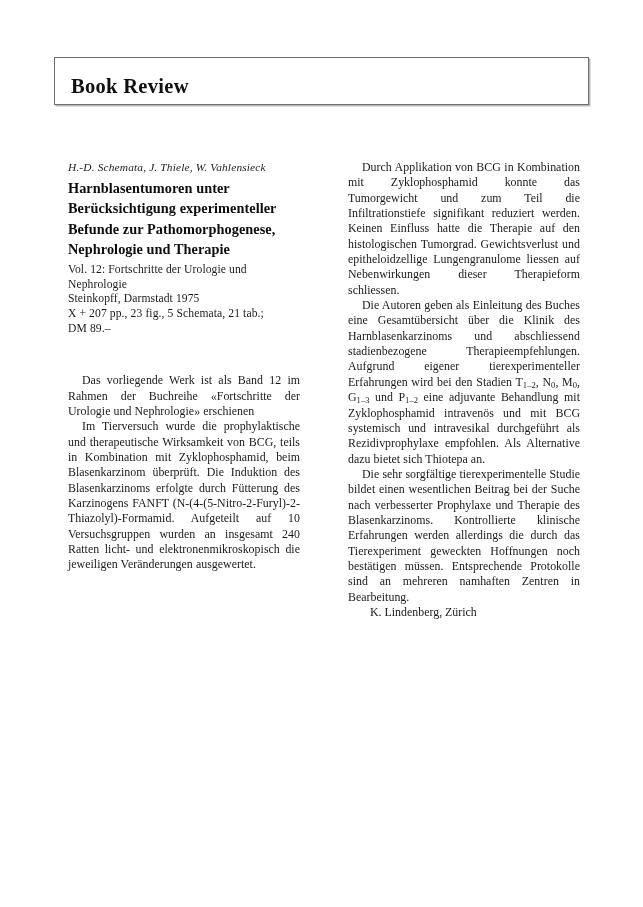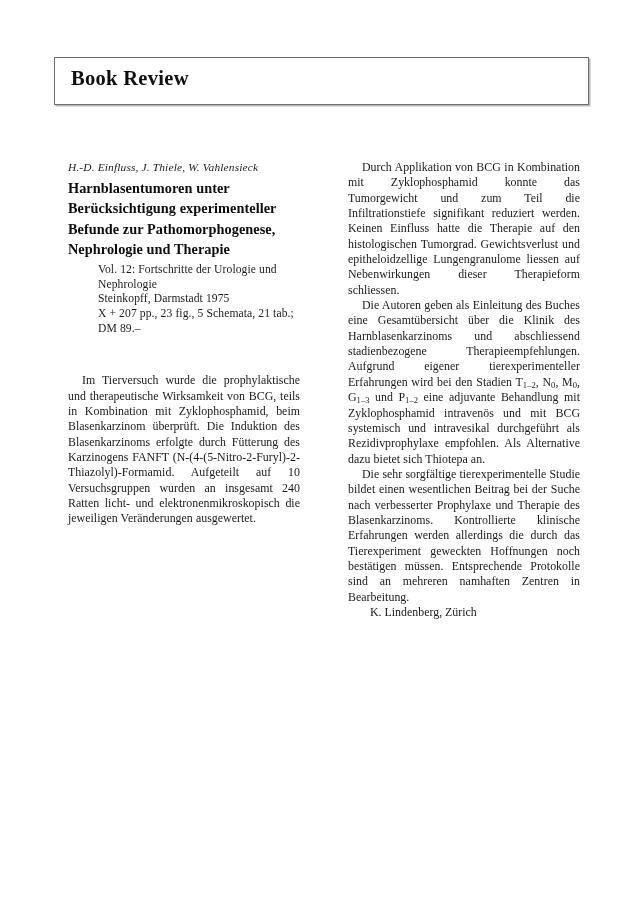--- a/index.html
+++ b/index.html
@@ -25,21 +25,21 @@
     top: 57px;
     width: 535px;
     height: 48px;
     border: 1px solid #6e6e6e;
     box-sizing: border-box;
     box-shadow: 1.5px 1.5px 0 0 #b9b9b9;
   }
   .header-title {
     position: absolute;
     left: 16px;
-    top: 9px;
+    top: 17px;
     font-family: "Liberation Serif", "DejaVu Serif", serif;
     font-weight: bold;
     font-size: 20.5px;
     letter-spacing: 0.3px;
     color: #101010;
     white-space: nowrap;
   }
 
   
   .columns {
@@ -72,21 +72,21 @@
     margin: 0 0 3px 0;
     color: #0d0d0d;
   }
   .biblio {
     font-size: 11.6px;
     line-height: 14.9px;
     letter-spacing: 0.1px;
     margin: 0;
     color: #1c1c1c;
   }
-  .biblio-line { display: block; margin-left: 30px; }
+  .biblio-line { display: block; }
 
   
   .body-text {
     margin-top: 36px;
   }
   .body-text.right-col { margin-top: 0; }
   p.para {
     margin: 0;
     font-size: 11.9px;
     line-height: 15.35px;
@@ -117,33 +117,34 @@
 <div class="page">
 
   <div class="header-box">
     <div class="header-title">Book Review</div>
   </div>
 
   <div class="columns clearfix">
 
     <div class="col col-left">
 
-      <p class="authors">H.-D. Einfluss, J. Thiele, W. Vahlensieck</p>
+      <p class="authors">H.-D. Schemata, J. Thiele, W. Vahlensieck</p>
 
       <p class="work-title">Harnblasentumoren unter Berücksichtigung experimenteller Befunde zur Pathomorphogenese, Nephrologie und Therapie</p>
 
       <div class="biblio">
         <span class="biblio-line">Vol. 12: Fortschritte der Urologie und</span>
         <span class="biblio-line">Nephrologie</span>
         <span class="biblio-line">Steinkopff, Darmstadt 1975</span>
         <span class="biblio-line">X + 207 pp., 23 fig., 5 Schemata, 21 tab.;</span>
         <span class="biblio-line">DM 89.–</span>
       </div>
 
       <div class="body-text">
+        <p class="para">Das vorliegende Werk ist als Band 12 im Rahmen der Buchreihe «Fortschritte der Urologie und Nephrologie» erschienen</p>
         <p class="para">Im Tierversuch wurde die prophylaktische und therapeutische Wirksamkeit von BCG, teils in Kombination mit Zyklophosphamid, beim Blasenkarzinom überprüft. Die Induktion des Blasenkarzinoms erfolgte durch Fütterung des Karzinogens FANFT (N-(4-(5-Nitro-2-Furyl)-2-Thiazolyl)-Formamid. Aufgeteilt auf 10 Versuchsgruppen wurden an insgesamt 240 Ratten licht- und elektronenmikroskopisch die jeweiligen Veränderungen ausgewertet.</p>
       </div>
 
     </div>
 
     <div class="col col-right">
 
       <div class="body-text right-col">
 
         <p class="para">Durch Applikation von BCG in Kombination mit Zyklophosphamid konnte das Tumorgewicht und zum Teil die Infiltrationstiefe signifikant reduziert werden. Keinen Einfluss hatte die Therapie auf den histologischen Tumorgrad. Gewichtsverlust und epitheloidzellige Lungengranulome liessen auf Nebenwirkungen dieser Therapieform schliessen.</p>

